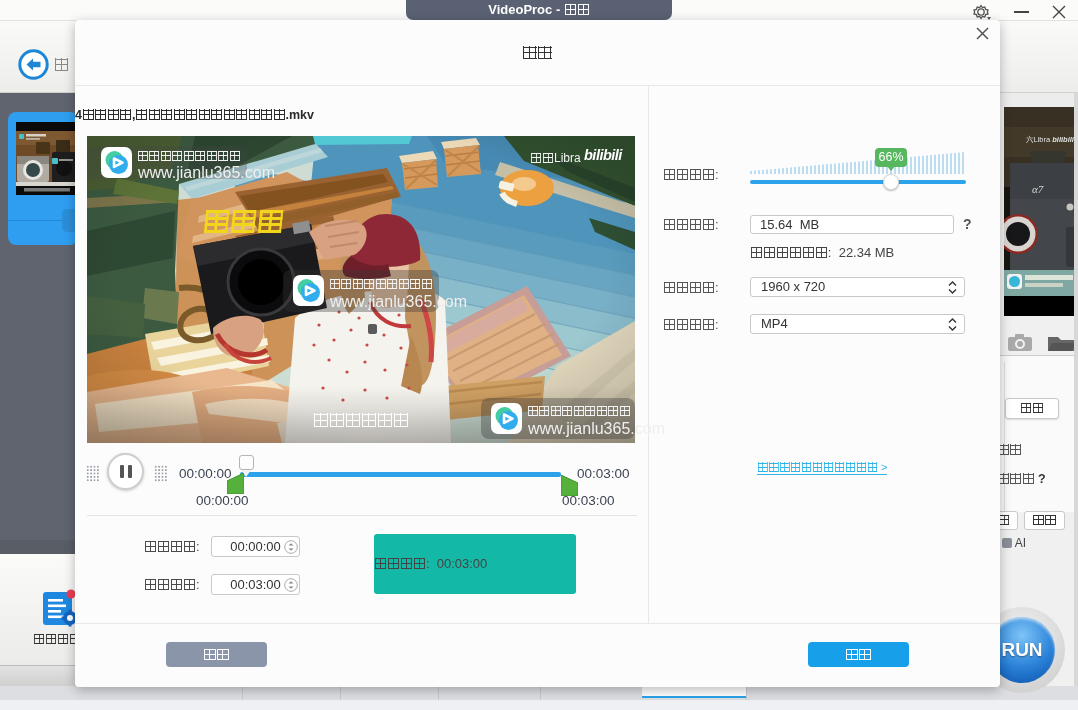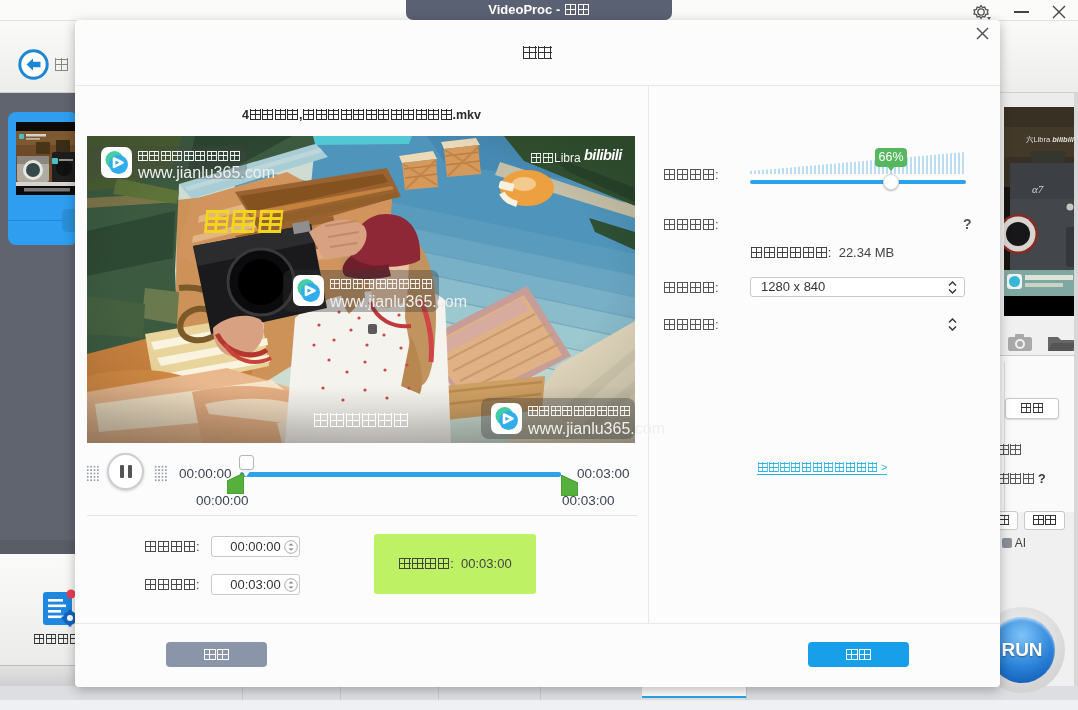--- a/index.html
+++ b/index.html
@@ -30,35 +30,35 @@
 #seghi{left:642px;top:686px;width:104px;height:12px;background:#fff;border-bottom:2px solid #2aa2e9}
 
 #rthumb{left:1004px;top:107px;width:74px;height:209px;background:#191919}
 #rpanel{left:1000px;top:355px;width:78px;height:157px;background:#fafafa;border-top:1px solid #ccc}
 .btn-sm{position:absolute;background:#fff;border:1px solid #c8c8c8;border-radius:3px;font-size:12px;color:#333;text-align:center}
 
 #dialog{left:75px;top:20px;width:925px;height:667px;background:#fcfcfc;border-radius:4px;box-shadow:0 3px 12px rgba(0,0,0,.28)}
 #dlg-title{left:0;top:0;width:925px;height:66px;border-bottom:1px solid #e8e8e8;text-align:center;font-size:15px;font-weight:bold;color:#333;line-height:66px}
 #dlg-vline{left:573px;top:66px;width:0;height:537px;border-left:1px solid #e8e8e8}
 #dlg-hline{left:0;top:603px;width:925px;height:0;border-top:1px solid #e8e8e8}
-#fname{left:0;top:88px;width:573px;text-align:center;font-size:12.5px;font-weight:bold;color:#2b2b2b}
+#fname{left:0;top:88px;width:573px;font-size:12.5px;font-weight:bold;color:#2b2b2b}
 #video{left:12px;top:116px;width:548px;height:307px;background:#5a98ba}
 
 .dots{position:absolute;width:14px;height:17px;background:radial-gradient(circle,#9aa0a8 1px,transparent 1.2px) 0 0/3.4px 3.4px}
 #pausebtn{left:32px;top:433px;width:37px;height:37px;border-radius:50%;background:#fff;border:2px solid #ccced2;box-shadow:0 1px 3px rgba(0,0,0,.2)}
 .pbar{position:absolute;top:10px;width:4px;height:13px;background:#555;border-radius:1px}
 .ttime{position:absolute;font-size:13.5px;color:#3c4454}
 #track{left:165px;top:452px;width:321px;height:5px;background:#2ba2ea;border-radius:2px}
 #pin{left:164px;top:435px;width:15px;height:15px;background:#fdfdfd;border:1px solid #b5b5b5;border-radius:3px}
 #pintip{left:166px;top:449.5px;width:0;height:0;border-left:5.5px solid transparent;border-right:5.5px solid transparent;border-top:7.5px solid #f2f2f2}
 .ghandle{position:absolute;width:17px;height:21px}
 
 .flabel{position:absolute;font-size:13px;color:#4a4a4a}
 .finput{position:absolute;width:89px;height:21px;background:#fff;border:1px solid #c9c9c9;border-radius:3px;font-size:13px;color:#333;text-align:center;line-height:19px}
-#flenbox{left:299px;top:514px;width:162px;height:60px;background:#bef264;border-radius:3px;text-align:center;font-size:13px;color:#444;line-height:60px}
+#flenbox{left:299px;top:514px;width:202px;height:60px;background:#14b8a6;border-radius:3px;font-size:13px;color:#444;line-height:60px}
 
 #ratiobars{left:675px;top:132px;width:216px;height:22px}
 #ratiotrack{left:675px;top:160px;width:216px;height:4px;background:#2ba2ea;border-radius:2px}
 #ratiohandle{left:808px;top:154px;width:16px;height:16px;border-radius:50%;background:#fff;border:1px solid #d8d8d8;box-shadow:0 1px 2px rgba(0,0,0,.25)}
 #tooltip{left:800px;top:128px;width:32px;height:19px;background:#57b75f;border-radius:4px;color:#fff;font-size:12.5px;text-align:center;line-height:19px}
 #tooltiptip{left:812px;top:146px;width:0;height:0;border-left:4px solid transparent;border-right:4px solid transparent;border-top:5px solid #57b75f}
 .rinput{position:absolute;background:#fff;border:1px solid #c9c9c9;border-radius:3px;font-size:13px;color:#333}
 
 #btncancel{left:91px;top:622px;width:101px;height:25px;background:#8b95a9;border-radius:4px;color:#fff;font-size:13px;text-align:center;line-height:25px}
 #btndone{left:733px;top:622px;width:101px;height:25px;background:#17a0e9;border-radius:4px;color:#fff;font-size:13px;text-align:center;line-height:25px}
@@ -462,28 +462,30 @@
           <path d="M0 22 L0 19 L216 0 L216 22 Z"></path>
         </clipPath>
       </defs>
 <rect width="216" height="22" fill="url(#bars)" clip-path="url(#ramp)"></rect>
 </svg>
 <div id="ratiotrack" class="abs"></div>
 <div id="ratiohandle" class="abs"></div>
 <div id="tooltip" class="abs">66%</div>
 <div id="tooltiptip" class="abs"></div>
 <div class="flabel" style="left:588px;top:197px;color:#555"><i class="c"></i><i class="c"></i><i class="c"></i><i class="c"></i>:</div>
+<div class="rinput" style="left:675px;top:195px;width:204px;height:19px;line-height:17px;padding-left:9px">15.64&nbsp;&nbsp;MB</div>
 <b class="abs" style="left:888px;top:196px;font-size:14px;color:#555">?</b>
 <div class="flabel" style="left:675px;top:225px;color:#444"><i class="c"></i><i class="c"></i><i class="c"></i><i class="c"></i><i class="c"></i><i class="c"></i>:&nbsp; 22.34 MB</div>
 <div class="flabel" style="left:588px;top:260px;color:#555"><i class="c"></i><i class="c"></i><i class="c"></i><i class="c"></i>:</div>
-<div class="rinput" style="left:675px;top:257px;width:215px;height:20px;line-height:18px;padding-left:10px">1280 x 840</div>
+<div class="rinput" style="left:675px;top:257px;width:215px;height:20px;line-height:18px;padding-left:10px">1960 x 720</div>
 <svg class="abs" style="left:872px;top:261px" width="11" height="13" viewBox="0 0 11 13">
       <path d="M2 4.5 L5.5 1 L9 4.5 M2 8.5 L5.5 12 L9 8.5" fill="none" stroke="#333" stroke-width="1.4"></path>
     </svg>
 <div class="flabel" style="left:588px;top:297px;color:#555"><i class="c"></i><i class="c"></i><i class="c"></i><i class="c"></i>:</div>
+<div class="rinput" style="left:675px;top:294px;width:215px;height:20px;line-height:18px;padding-left:10px">MP4</div>
 <svg class="abs" style="left:872px;top:298px" width="11" height="13" viewBox="0 0 11 13">
       <path d="M2 4.5 L5.5 1 L9 4.5 M2 8.5 L5.5 12 L9 8.5" fill="none" stroke="#333" stroke-width="1.4"></path>
     </svg>
 <div class="abs" style="left:682px;top:441px;font-size:11px;color:#2db5ea;border-bottom:1px solid #2db5ea;padding-bottom:1px"><i class="c"></i><i class="c"></i><i class="c"></i><i class="c"></i><i class="c"></i><i class="c"></i><i class="c"></i><i class="c"></i><i class="c"></i><i class="c"></i><i class="c"></i> &gt;</div>
 
 <div id="btncancel" class="abs"><i class="c"></i><i class="c"></i></div>
 <div id="btndone" class="abs"><i class="c"></i><i class="c"></i></div>
 </div>
 
 </body></html>

